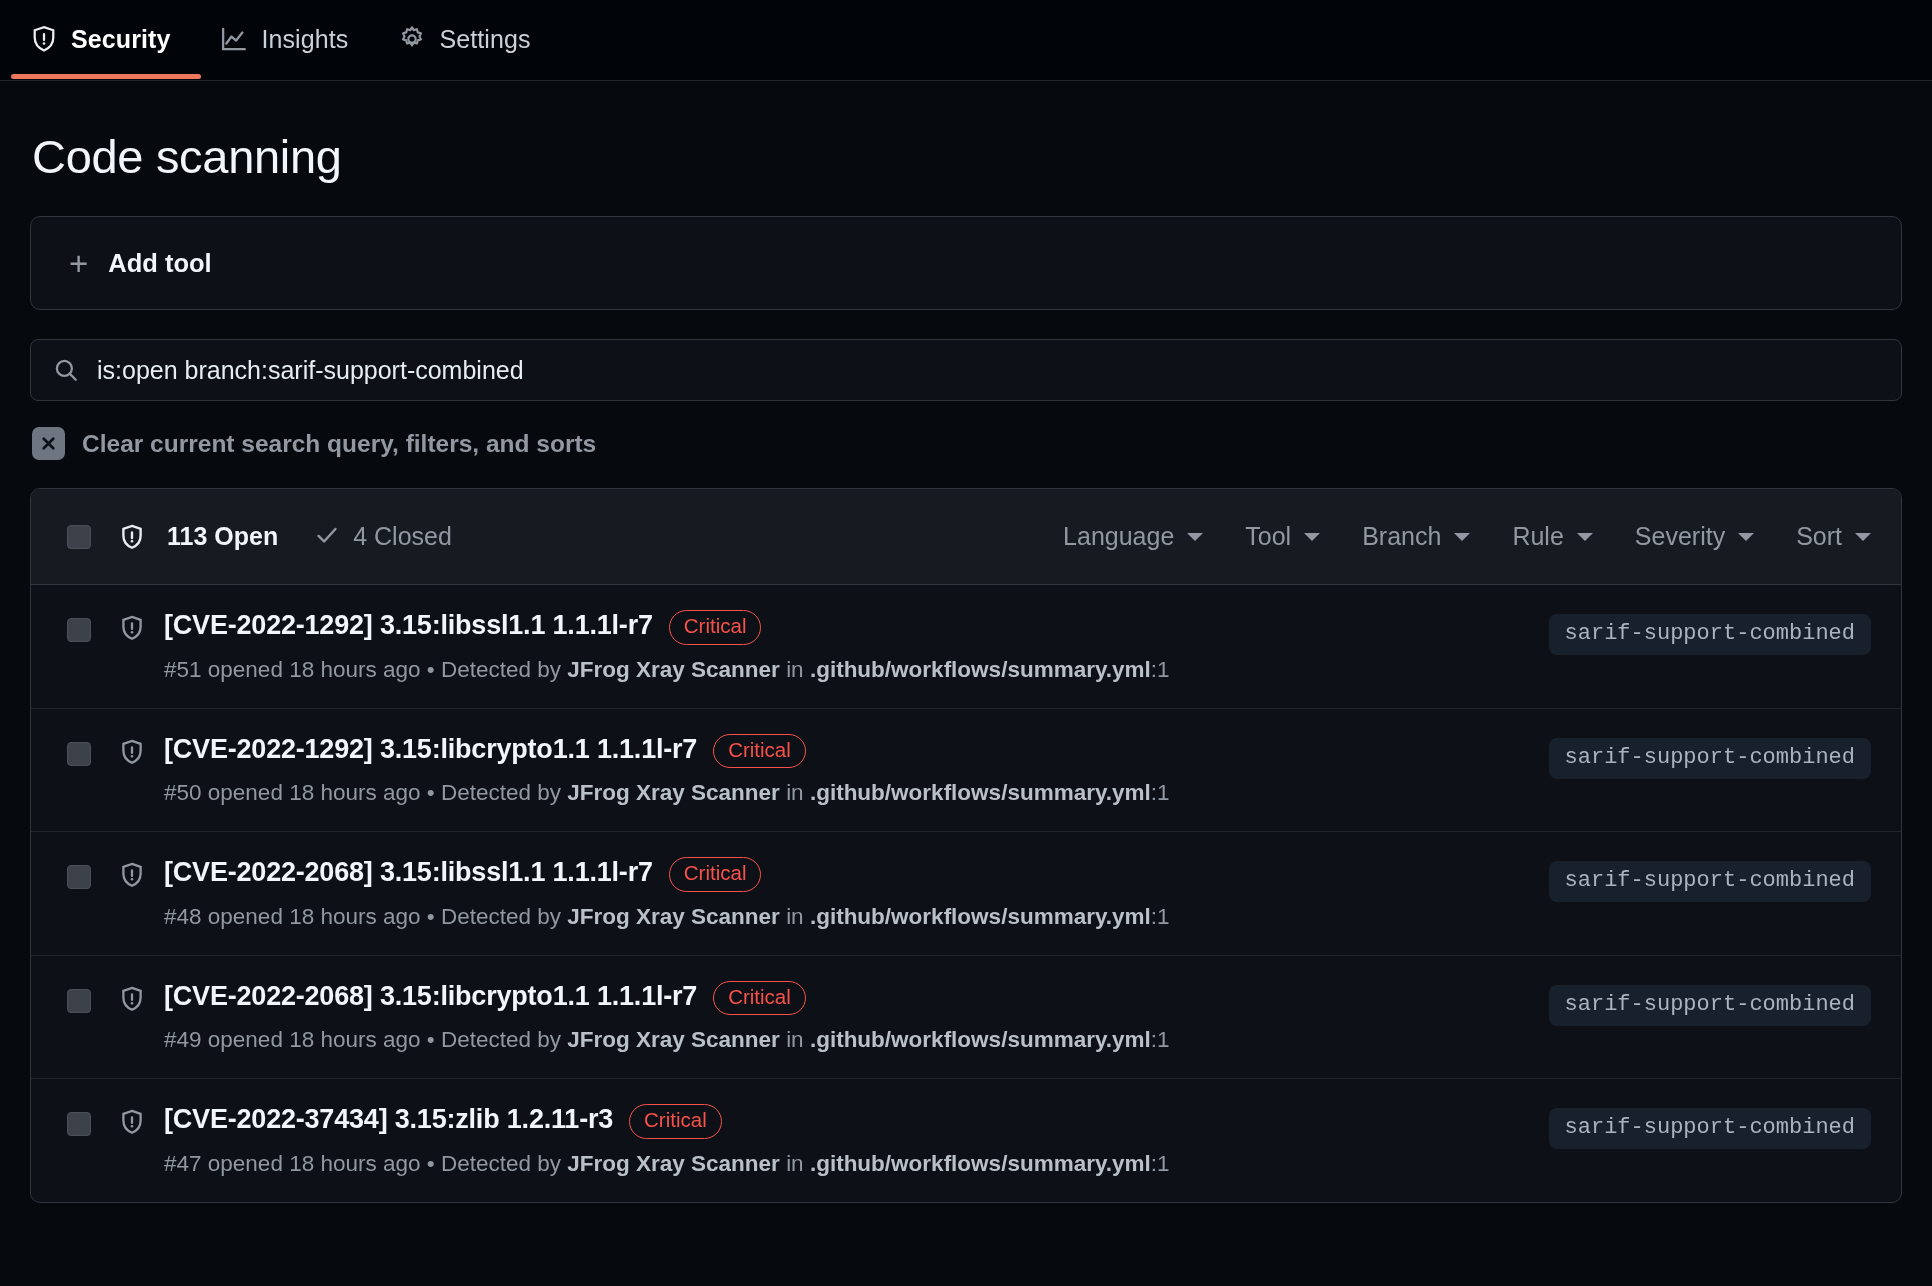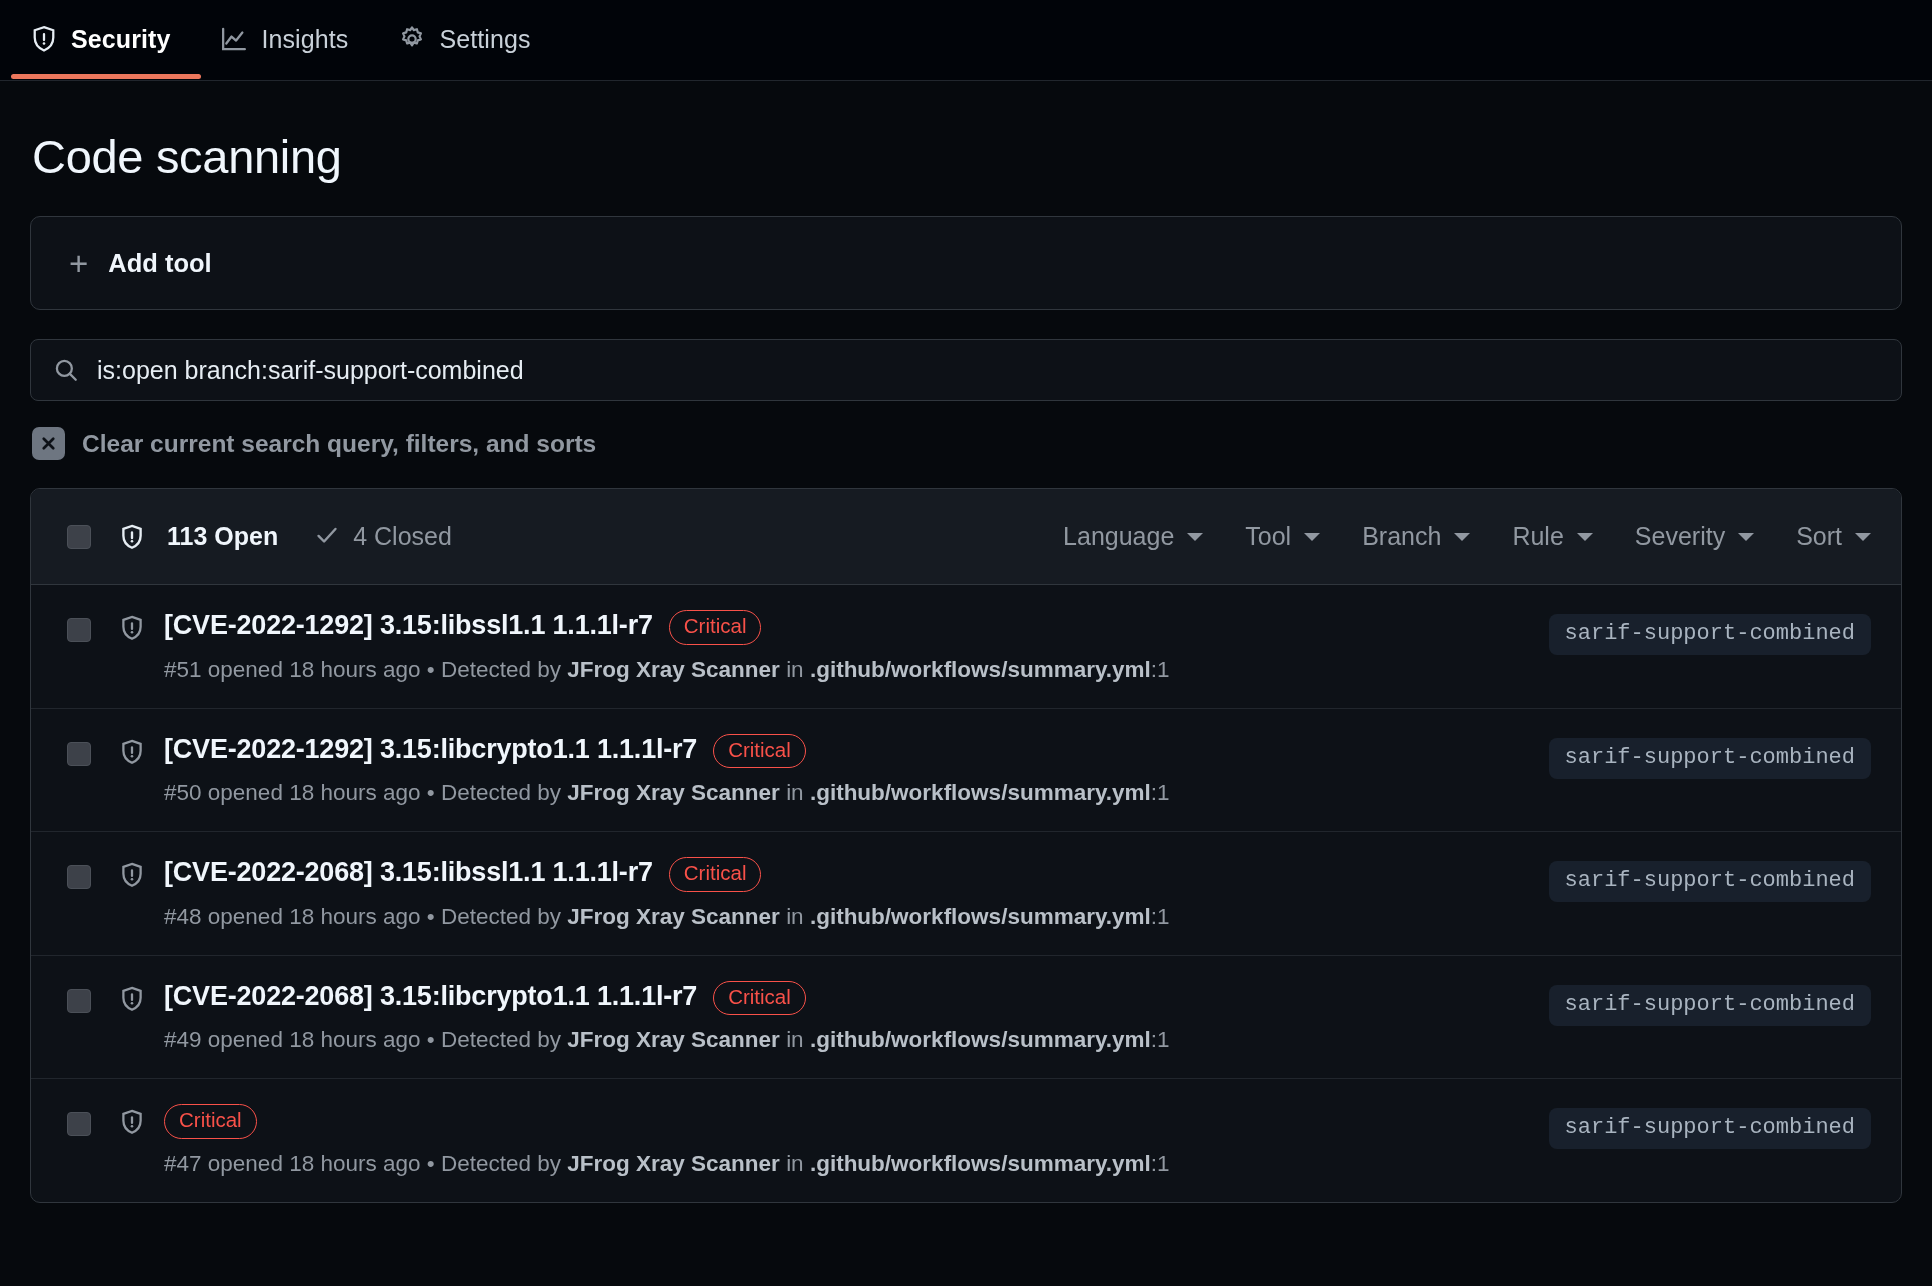--- a/index.html
+++ b/index.html
@@ -535,20 +535,21 @@
       <span class="checkbox row-chk"></span>
       <span class="row-alert-ico">
         <svg width="26" height="26" viewBox="0 0 16 16" fill="none" stroke="currentColor" stroke-width="1.4">
           <path d="M8 1.2 13.3 3v4.2c0 3.3-2.2 6.1-5.3 7.4C4.9 13.3 2.7 10.5 2.7 7.2V3L8 1.2z"></path>
           <path d="M8 5.2v3.4" stroke-linecap="round"></path>
           <circle cx="8" cy="10.6" r="0.8" fill="currentColor" stroke="none"></circle>
         </svg>
       </span>
       <div class="row-body">
         <div class="row-title-line">
+          <span class="row-title">[CVE-2022-37434] 3.15:zlib 1.2.11-r3</span>
           <span class="sev-badge" style="border-color: rgb(248, 81, 73); color: rgb(248, 81, 73);">Critical</span>
         </div>
         <div class="row-meta">
           <span>#47</span>
           <span>opened 18 hours ago</span>
           <span>•</span>
           <span>Detected by</span>
           <b>JFrog Xray Scanner</b>
           <span>in </span><b>.github/workflows/summary.yml</b><span>:1</span>
         </div>

